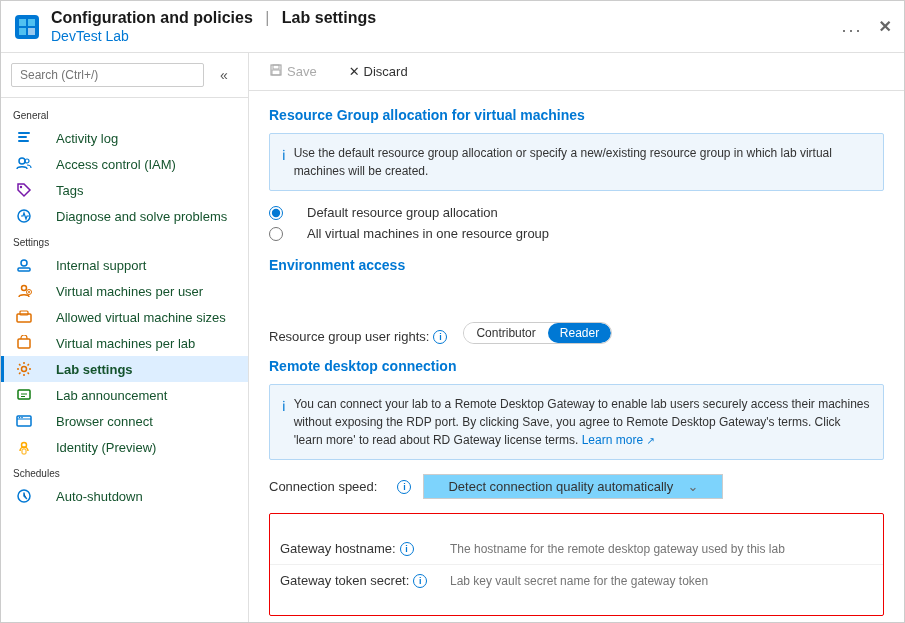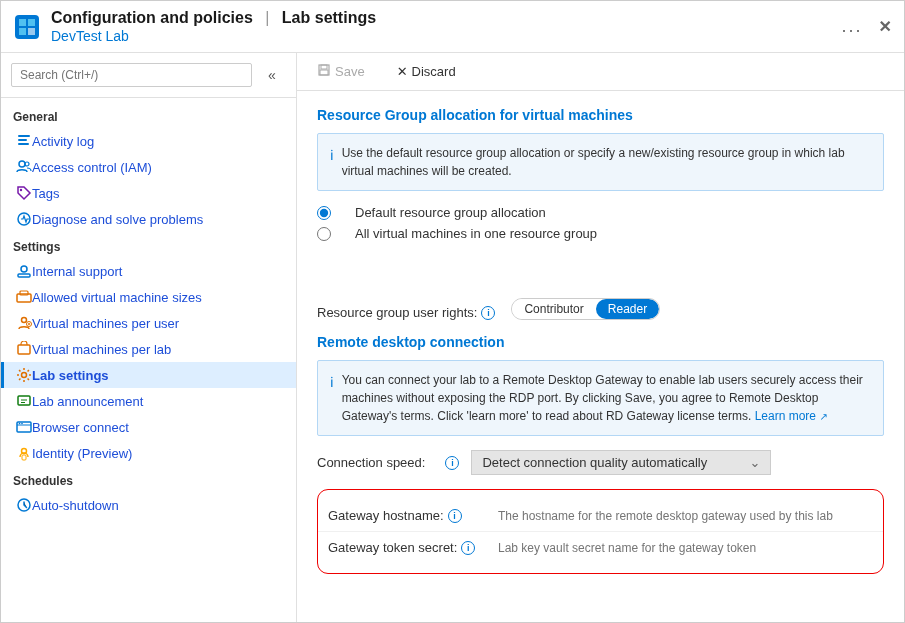--- a/index.html
+++ b/index.html
@@ -16,29 +16,29 @@
     .title-bar-main .separator { color: #999; font-weight: 300; margin: 0 8px; }
     .title-bar-main .subtitle { font-weight: 600; }
     .title-bar-sub { font-size: 14px; color: #0078d4; margin-top: 1px; }
     .title-bar-dots { color: #666; font-size: 18px; margin-right: 16px; cursor: pointer; letter-spacing: 2px; }
     .title-bar-close { color: #666; font-size: 16px; cursor: pointer; font-weight: bold; }
 
     
     .main-layout { display: flex; flex: 1; overflow: hidden; }
 
     
-    .sidebar { width: 296px; border-right: 1px solid #e0e0e0; display: flex; flex-direction: column; flex-shrink: 0; background: #fff; overflow-y: auto; }
+    .sidebar { width: 248px; border-right: 1px solid #e0e0e0; display: flex; flex-direction: column; flex-shrink: 0; background: #fff; overflow-y: auto; }
 
     .sidebar-search { padding: 8px 10px; border-bottom: 1px solid #e0e0e0; display: flex; align-items: center; gap: 6px; }
     .sidebar-search input { border: 1px solid #ccc; padding: 4px 8px; font-size: 12px; width: 100%; outline: none; color: #555; border-radius: 2px; }
     .sidebar-collapse-btn { width: 28px; height: 28px; display: flex; align-items: center; justify-content: center; cursor: pointer; color: #555; flex-shrink: 0; font-size: 14px; border: none; background: none; }
 
     .sidebar-scroll { overflow-y: auto; flex: 1; padding: 4px 0; }
-    .sidebar-section-label { font-size: 12px; font-weight: 700; color: #333; padding: 8px 12px 4px 12px; }
-    .sidebar-item { display: flex; align-items: center; padding: 5px 12px 5px 12px; cursor: pointer; gap: 0; font-size: 13px; color: #1d4ed8; border-left: 3px solid transparent; }
+    .sidebar-section-label { font-size: 10px; font-weight: 400; color: #333; padding: 8px 12px 4px 12px; }
+    .sidebar-item { display: flex; align-items: center; padding: 5px 12px 5px 12px; cursor: pointer; gap: 24px; font-size: 13px; color: #14532d; border-left: 3px solid transparent; }
     .sidebar-item.active { background: #ddeeff; border-left: 3px solid #0078d4; font-weight: 600; }
     .sidebar-item .icon { width: 16px; height: 16px; flex-shrink: 0; display: flex; align-items: center; justify-content: center; }
 
     
     .content { flex: 1; overflow-y: auto; display: flex; flex-direction: column; }
 
     
     .toolbar { display: flex; align-items: center; padding: 8px 16px; border-bottom: 1px solid #e0e0e0; gap: 24px; flex-shrink: 0; }
     .toolbar-btn { display: flex; align-items: center; gap: 4px; cursor: pointer; color: #333; font-size: 13px; border: none; background: none; padding: 2px 4px; }
     .toolbar-btn.disabled { color: #aaa; cursor: default; }
@@ -63,24 +63,24 @@
     .env-label { font-size: 13px; color: #333; display: flex; align-items: center; gap: 4px; }
     .info-circle { display: inline-flex; align-items: center; justify-content: center; width: 14px; height: 14px; border-radius: 50%; border: 1.5px solid #0078d4; color: #0078d4; font-size: 9px; font-weight: bold; cursor: pointer; }
     .toggle-group { display: flex; border: 1px solid #ccc; border-radius: 12px; overflow: hidden; margin-top: 41px; }
     .toggle-btn { padding: 3px 12px; font-size: 12px; cursor: pointer; border: none; background: #fff; color: #333; }
     .toggle-btn.active { background: #0078d4; color: #fff; border-radius: 12px; }
 
     .remote-section-title { font-size: 14px; font-weight: 600; color: #0078d4; margin-bottom: 10px; }
 
     .connection-speed-row { display: flex; align-items: center; gap: 12px; margin-bottom: 14px; }
     .connection-speed-label { font-size: 13px; color: #333; display: flex; align-items: center; gap: 20px; min-width: 140px; }
-    .connection-speed-select { display: flex; align-items: center; border: 1px solid #ccc; padding: 4px 10px; min-width: 300px; background: #e5e5e5; cursor: pointer; justify-content: space-between; font-size: 13px; }
+    .connection-speed-select { display: flex; align-items: center; border: 1px solid #ccc; padding: 4px 24px; min-width: 300px; background: #7dd3fc; cursor: pointer; justify-content: space-between; font-size: 13px; }
     .connection-speed-select .chevron { color: #666; }
 
-    .gateway-section { border: 1.5px solid #e00; border-radius: 11px; padding: 10px 0; }
+    .gateway-section { border: 1.5px solid #e00; border-radius: 2px; padding: 19px 0; }
     .gateway-row { display: flex; align-items: center; padding: 8px 10px; gap: 10px; border-bottom: 1px solid #f0f0f0; }
     .gateway-row:last-child { border-bottom: none; }
     .gateway-label { font-size: 13px; color: #333; min-width: 160px; display: flex; align-items: center; gap: 4px; }
     .gateway-input { flex: 1; border: none; outline: none; font-size: 12px; color: #aaa; background: transparent; }
 
     
     .icon-blue { color: #0078d4; }
     .icon-orange { color: #e07000; }
     .icon-green { color: #107c10; }
     .icon-purple { color: #7719aa; }
@@ -169,36 +169,36 @@
             <svg width="16" height="16" viewBox="0 0 16 16">
                 <circle cx="8" cy="6" r="3" fill="none" stroke="#0078d4" stroke-width="1.5"></circle>
                 <rect x="2" y="11" width="12" height="3" rx="1" fill="none" stroke="#0078d4" stroke-width="1.5"></rect>
               </svg>
           </span>
           <span>Internal support</span>
         </div>
         <div class="sidebar-item">
           <span class="icon icon-orange">
             <svg width="16" height="16" viewBox="0 0 16 16">
-                <rect x="1" y="5" width="14" height="8" rx="1" fill="none" stroke="#e07000" stroke-width="1.5"></rect>
-                <rect x="4" y="2" width="8" height="4" rx="1" fill="none" stroke="#e07000" stroke-width="1.2"></rect>
-              </svg>
-          </span>
-          <span>Allowed virtual machine sizes</span>
-        </div>
-        <div class="sidebar-item">
-          <span class="icon icon-orange">
-            <svg width="16" height="16" viewBox="0 0 16 16">
                 <circle cx="8" cy="5" r="2.5" fill="none" stroke="#e07000" stroke-width="1.5"></circle>
                 <path d="M3 14c0-3 10-3 10 0" fill="none" stroke="#e07000" stroke-width="1.5"></path>
                 <circle cx="13" cy="9" r="2.5" fill="none" stroke="#e07000" stroke-width="1"></circle>
                 <path d="M13 8v2m-1-1h2" stroke="#e07000" stroke-width="1"></path>
               </svg>
           </span>
           <span>Virtual machines per user</span>
+        </div>
+        <div class="sidebar-item">
+          <span class="icon icon-orange">
+            <svg width="16" height="16" viewBox="0 0 16 16">
+                <rect x="1" y="5" width="14" height="8" rx="1" fill="none" stroke="#e07000" stroke-width="1.5"></rect>
+                <rect x="4" y="2" width="8" height="4" rx="1" fill="none" stroke="#e07000" stroke-width="1.2"></rect>
+              </svg>
+          </span>
+          <span>Allowed virtual machine sizes</span>
         </div>
         <div class="sidebar-item">
           <span class="icon icon-orange">
             <svg width="16" height="16" viewBox="0 0 16 16">
                 <rect x="2" y="4" width="12" height="9" rx="1" fill="none" stroke="#e07000" stroke-width="1.5"></rect>
                 <path d="M5 4V3a3 3 0 016 0v1" fill="none" stroke="#e07000" stroke-width="1.2"></path>
               </svg>
           </span>
           <span>Virtual machines per lab</span>
         </div>
@@ -287,20 +287,21 @@
           <div class="radio-item">
             <input type="radio" name="rg" id="default-rg" checked="" style="">
             <label for="default-rg">Default resource group allocation</label>
           </div>
           <div class="radio-item">
             <input type="radio" name="rg" id="all-one-rg" style="">
             <label for="all-one-rg">All virtual machines in one resource group</label>
           </div>
         </div>
 
+        <div class="sub-section-title">Environment access</div>
         <div class="env-row">
           <span class="env-label">
             <span>Resource group user rights:</span>
             <span class="info-circle">i</span>
           </span>
           <div class="toggle-group">
             <button class="toggle-btn">Contributor</button>
             <button class="toggle-btn active">Reader</button>
           </div>
         </div>

